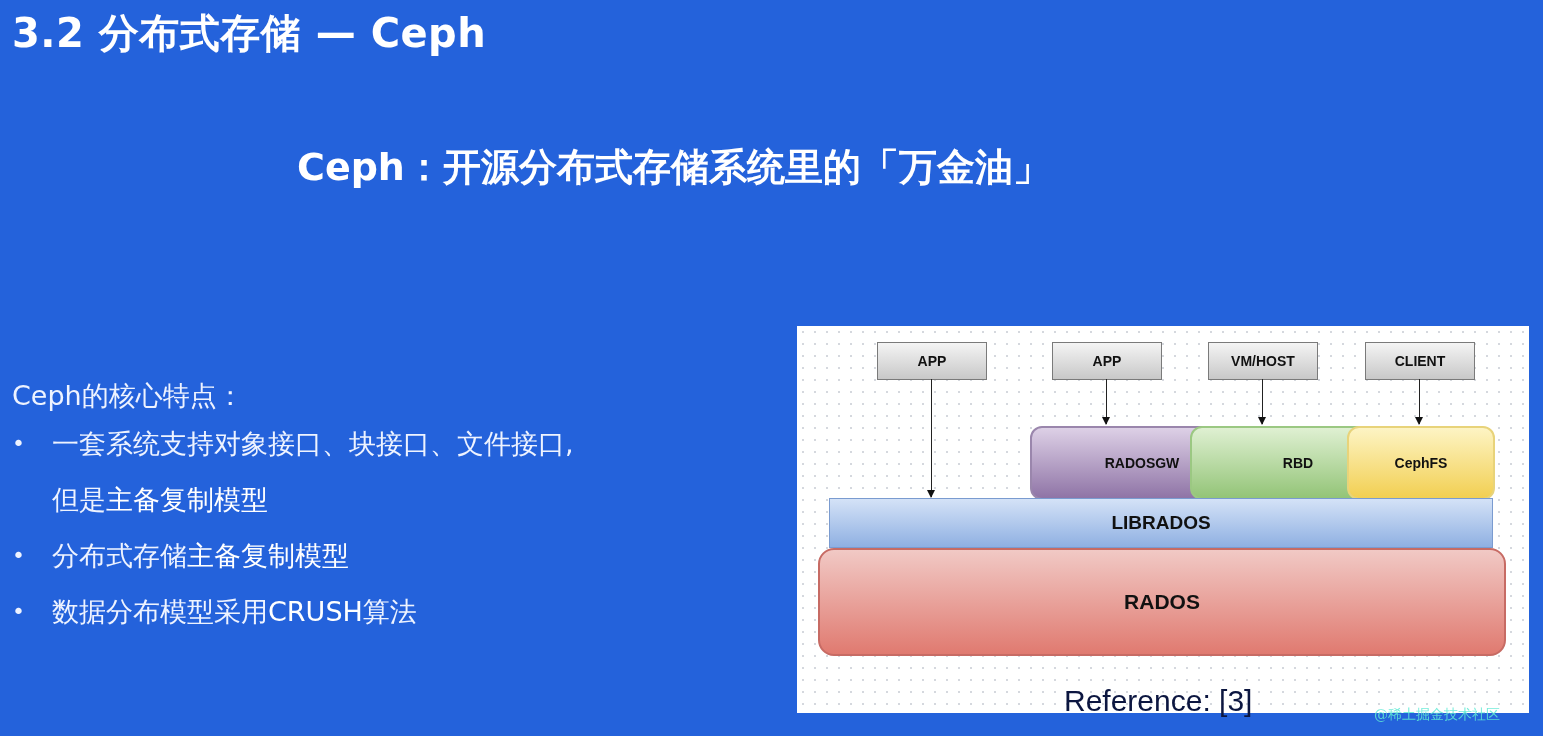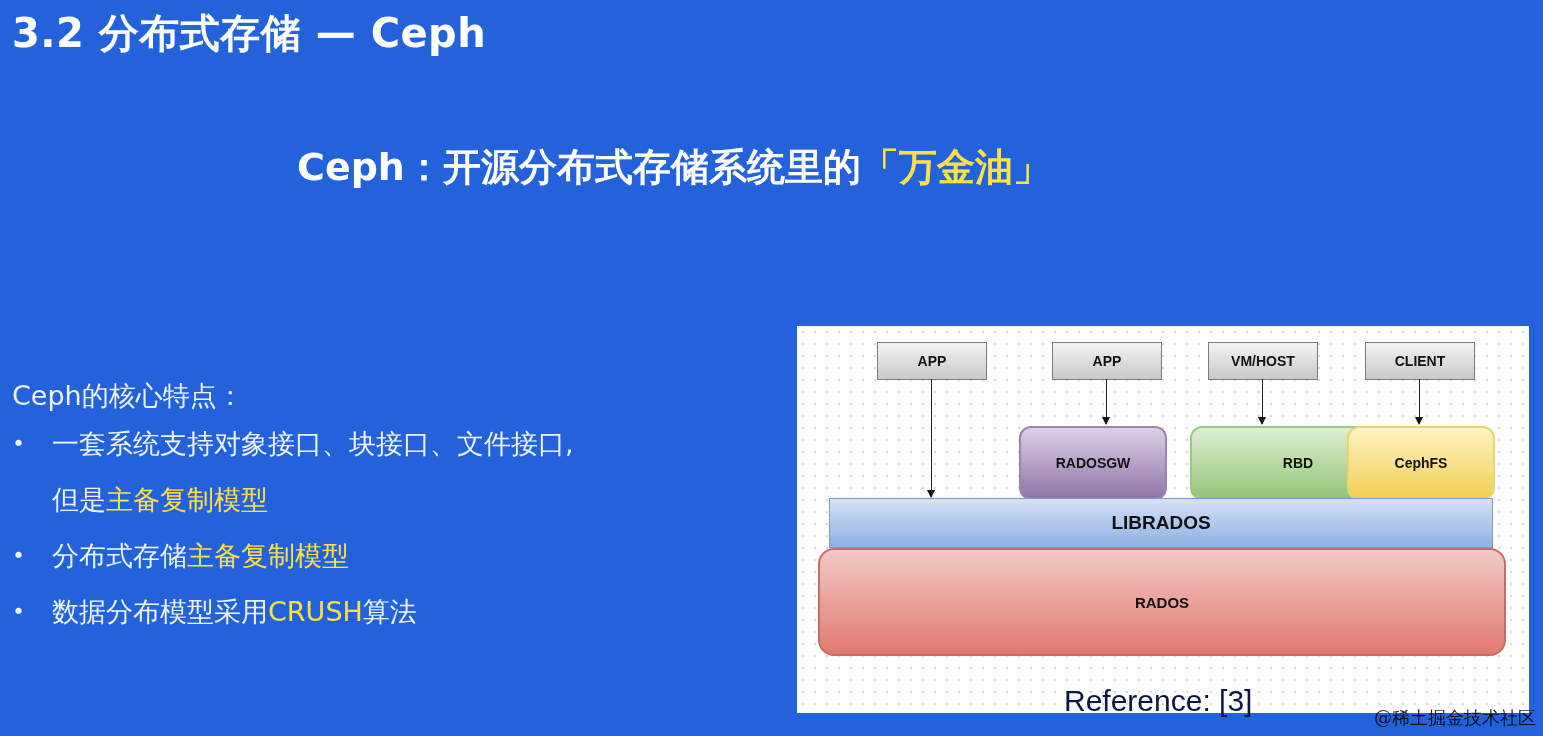--- a/index.html
+++ b/index.html
@@ -13,21 +13,21 @@
     position:absolute; left:12px; top:6px;
     font-size:40px; font-weight:bold; letter-spacing:0.5px;
     font-family:"DejaVu Sans","Liberation Sans",sans-serif;
   }
   .subtitle {
     position:absolute; left:297px; top:142px;
     font-size:38px; font-weight:bold;
     font-family:"DejaVu Sans","Liberation Sans",sans-serif;
     white-space:nowrap;
   }
-  .hl { color:#fde047; }
+  .hl { color:#ffffff; }
   .features {
     position:absolute; left:12px; top:376px;
     font-size:27px; line-height:56px;
     font-family:"DejaVu Sans","Liberation Sans",sans-serif;
     color:#eef3ff;
   }
   .features .head { line-height:40px; }
   .features ul { list-style:none; margin:0; padding:0; }
   .features li { position:relative; padding-left:40px; }
   .features li .bullet {
@@ -57,36 +57,36 @@
   .rbd { background:linear-gradient(#dff0d2,#93c477); border:2px solid #9bc882; }
   .cfs { background:linear-gradient(#fdf4c4,#f2cf52); border:2px solid #e8d37a; }
   .librados {
     left:32px; top:172px; width:662px; height:48px;
     background:linear-gradient(#d4e2f7,#8fb0e2);
     border:1px solid #7a9bd0; font-size:19px;
   }
   .rados {
     left:21px; top:222px; width:684px; height:104px; border-radius:16px;
     background:linear-gradient(#f1c9c5,#e07a70);
-    border:2px solid #c76b64; font-size:15px;
+    border:2px solid #c76b64; font-size:21px;
   }
   .arrow { position:absolute; width:1px; background:#222; }
   .arrow::after {
     content:""; position:absolute; left:-4px; bottom:-1px;
     border-left:4.5px solid transparent; border-right:4.5px solid transparent;
     border-top:8px solid #111;
   }
   .reference {
     position:absolute; left:1064px; top:684px;
     font-size:30px; color:#0c1640;
     font-family:"Liberation Sans",sans-serif;
   }
   .watermark {
     position:absolute; left:1374px; top:706px;
-    font-size:18px; color:#000000; opacity:0.85;
+    font-size:14px; color:#5eead4; opacity:0.85;
     font-family:"DejaVu Serif",serif;
   }
 </style>
 </head>
 <body>
 
 <div class="title">3.2 分布式存储 — Ceph</div>
 
 <div class="subtitle">
   <span>Ceph：开源分布式存储系统里的</span><span class="hl">「万金油」</span>
@@ -117,21 +117,21 @@
   <div class="box client" style="left:80px;top:16px;">APP</div>
   <div class="box client" style="left:255px;top:16px;">APP</div>
   <div class="box client" style="left:411px;top:16px;">VM/HOST</div>
   <div class="box client" style="left:568px;top:16px;">CLIENT</div>
 
   <div class="arrow" style="left:134px;top:53px;height:118px;"></div>
   <div class="arrow" style="left:309px;top:53px;height:45px;"></div>
   <div class="arrow" style="left:465px;top:53px;height:45px;"></div>
   <div class="arrow" style="left:622px;top:53px;height:45px;"></div>
 
-  <div class="box svc rgw" style="left:222px;">RADOSGW</div>
+  <div class="box svc rgw" style="left:233px;padding-left:38px;">RADOSGW</div>
   <div class="box svc rbd" style="left:393px;padding-left:34px;">RBD</div>
   <div class="box svc cfs" style="left:550px;">CephFS</div>
 
   <div class="box librados">LIBRADOS</div>
   <div class="box rados">RADOS</div>
 </div>
 
 <div class="reference">Reference: [3]</div>
 <div class="watermark">@稀土掘金技术社区</div>
 

